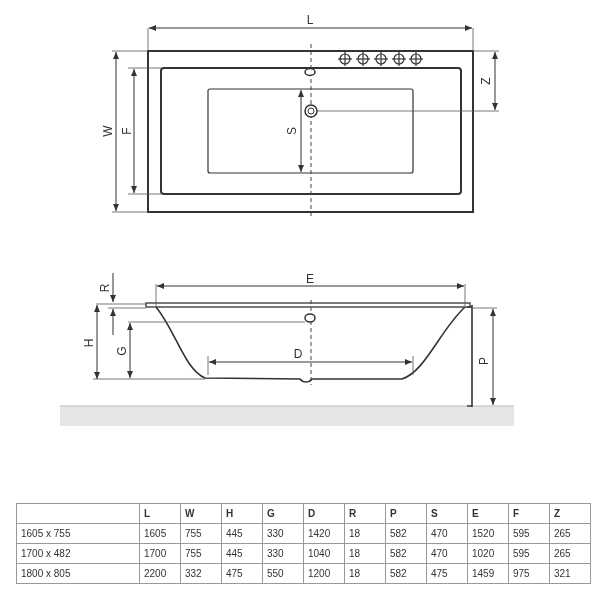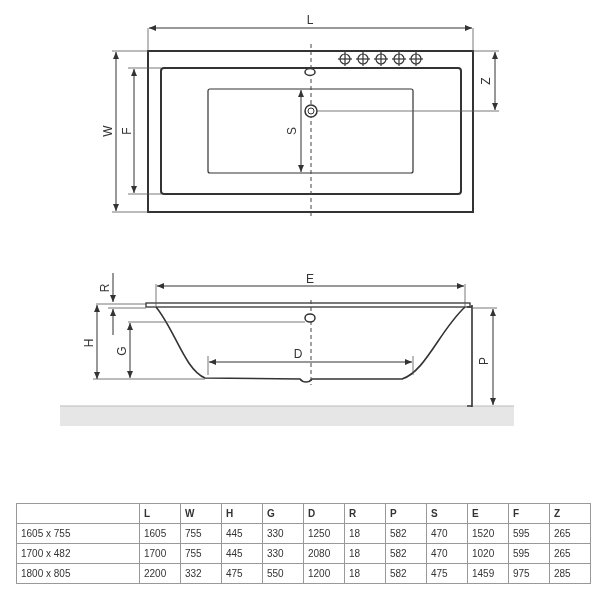--- a/index.html
+++ b/index.html
@@ -144,50 +144,50 @@
     <th class="cn">E</th>
     <th class="cn">F</th>
     <th class="cn">Z</th>
   </tr>
   <tr>
     <td>1605 x 755</td>
     <td>1605</td>
     <td>755</td>
     <td>445</td>
     <td>330</td>
-    <td>1250</td>
+    <td>1420</td>
     <td>18</td>
     <td>582</td>
     <td>470</td>
     <td>1520</td>
     <td>595</td>
     <td>265</td>
   </tr>
   <tr>
     <td>1700 x 482</td>
     <td>1700</td>
     <td>755</td>
     <td>445</td>
     <td>330</td>
-    <td>2080</td>
+    <td>1040</td>
     <td>18</td>
     <td>582</td>
     <td>470</td>
     <td>1020</td>
     <td>595</td>
     <td>265</td>
   </tr>
   <tr>
     <td>1800 x 805</td>
     <td>2200</td>
     <td>332</td>
     <td>475</td>
     <td>550</td>
     <td>1200</td>
     <td>18</td>
     <td>582</td>
     <td>475</td>
     <td>1459</td>
     <td>975</td>
-    <td>285</td>
+    <td>321</td>
   </tr>
 </tbody>
   </table>
 
 </body></html>

